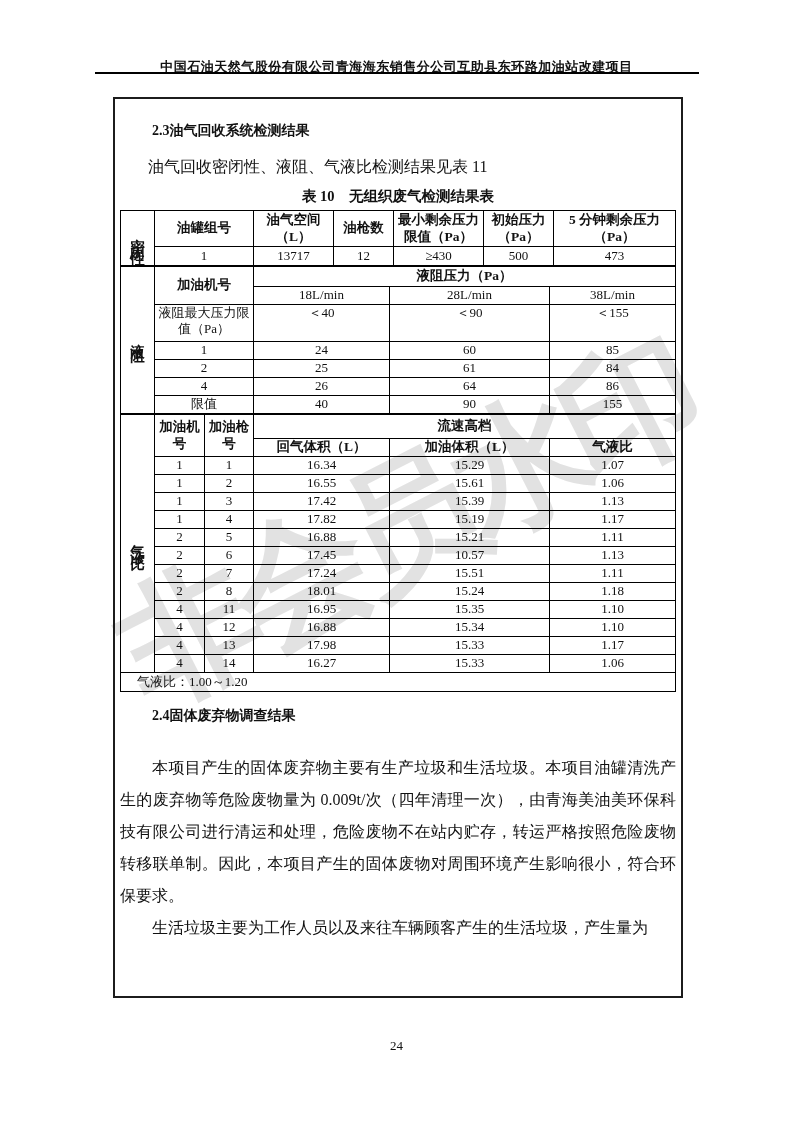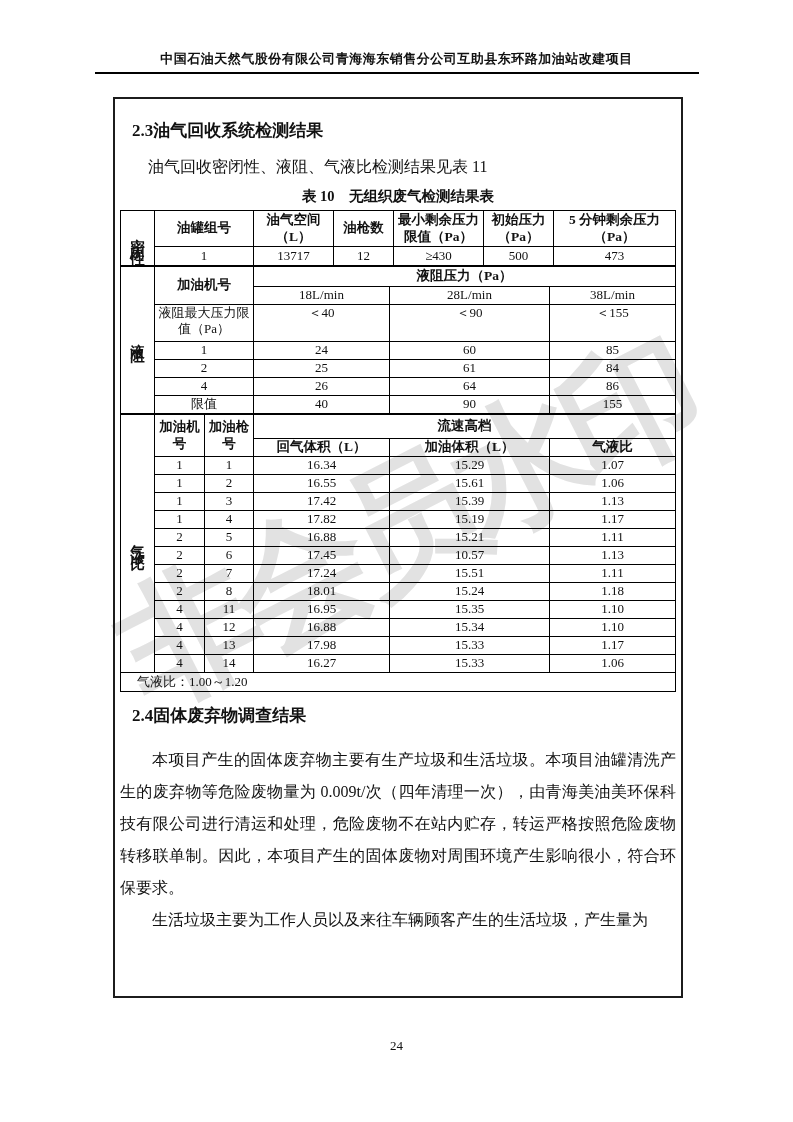--- a/index.html
+++ b/index.html
@@ -2,40 +2,40 @@
 <html><head>
 <meta charset="utf-8">
 <style>
   html,body{margin:0;padding:0;}
   body{
     width:793px;height:1122px;position:relative;overflow:hidden;
     background:#ffffff;color:#111;
     font-family:"Liberation Serif","DejaVu Serif",serif;
   }
   .page-header{
-    position:absolute;top:50px;left:0;width:100%;text-align:center;
+    position:absolute;top:58px;left:0;width:100%;text-align:center;
     font-size:13px;font-weight:bold;letter-spacing:0.5px;z-index:2;
   }
   .header-rule{
     position:absolute;top:72px;left:95px;width:604px;height:0;
     border-top:2px solid #000;z-index:2;
   }
   .watermark{
     position:absolute;left:75px;top:440px;width:660px;height:170px;
     line-height:170px;text-align:center;white-space:nowrap;
     font-size:138px;font-weight:bold;color:#e2e2e2;letter-spacing:-14px;
     transform:rotate(-27deg);z-index:0;user-select:none;
   }
   .content-box{
     position:absolute;left:113px;top:97px;width:570px;box-sizing:border-box;
     border:2px solid #1c1c1c;min-height:901px;padding:0 5px 10px 5px;
     z-index:1;background:transparent;
   }
   .sec-heading{
-    font-size:17px;font-weight:bold;margin:20px 0 0 12px;line-height:24px;
+    font-size:14px;font-weight:bold;margin:20px 0 0 32px;line-height:24px;
   }
   .intro-line{font-size:16px;margin:13px 0 0 28px;line-height:22px;}
   .table-title{
     text-align:center;font-weight:bold;font-size:14.5px;margin:9px 0 4px 0;line-height:19px;
   }
   table{border-collapse:collapse;width:100%;table-layout:fixed;}
   td,th{
     border:1px solid #000;text-align:center;vertical-align:middle;
     font-size:13px;line-height:1.25;padding:0 2px;overflow:hidden;
     font-weight:normal;
@@ -264,18 +264,18 @@
           <td>1.06</td>
         </tr>
     <tr class="hf">
       <td colspan="6" class="note-cell">气液比：1.00～1.20</td>
     </tr>
   </tbody>
     </table>
 
 
   <div class="sec-heading" style="margin-top:12px;">2.4固体废弃物调查结果</div>
-  <p class="para" style="margin-top:16px;">本项目产生的固体废弃物主要有生产垃圾和生活垃圾。本项目油罐清洗产生的废弃物等危险废物量为 0.009t/次（四年清理一次），由青海美油美环保科技有限公司进行清运和处理，危险废物不在站内贮存，转运严格按照危险废物转移联单制。因此，本项目产生的固体废物对周围环境产生影响很小，符合环保要求。</p>
+  <p class="para" style="margin-top:24px;">本项目产生的固体废弃物主要有生产垃圾和生活垃圾。本项目油罐清洗产生的废弃物等危险废物量为 0.009t/次（四年清理一次），由青海美油美环保科技有限公司进行清运和处理，危险废物不在站内贮存，转运严格按照危险废物转移联单制。因此，本项目产生的固体废物对周围环境产生影响很小，符合环保要求。</p>
   <p class="para" style="margin-top:0;">生活垃圾主要为工作人员以及来往车辆顾客产生的生活垃圾，产生量为</p>
 
 </div>
 
 <div class="page-number">24</div>
 
 </body></html>

